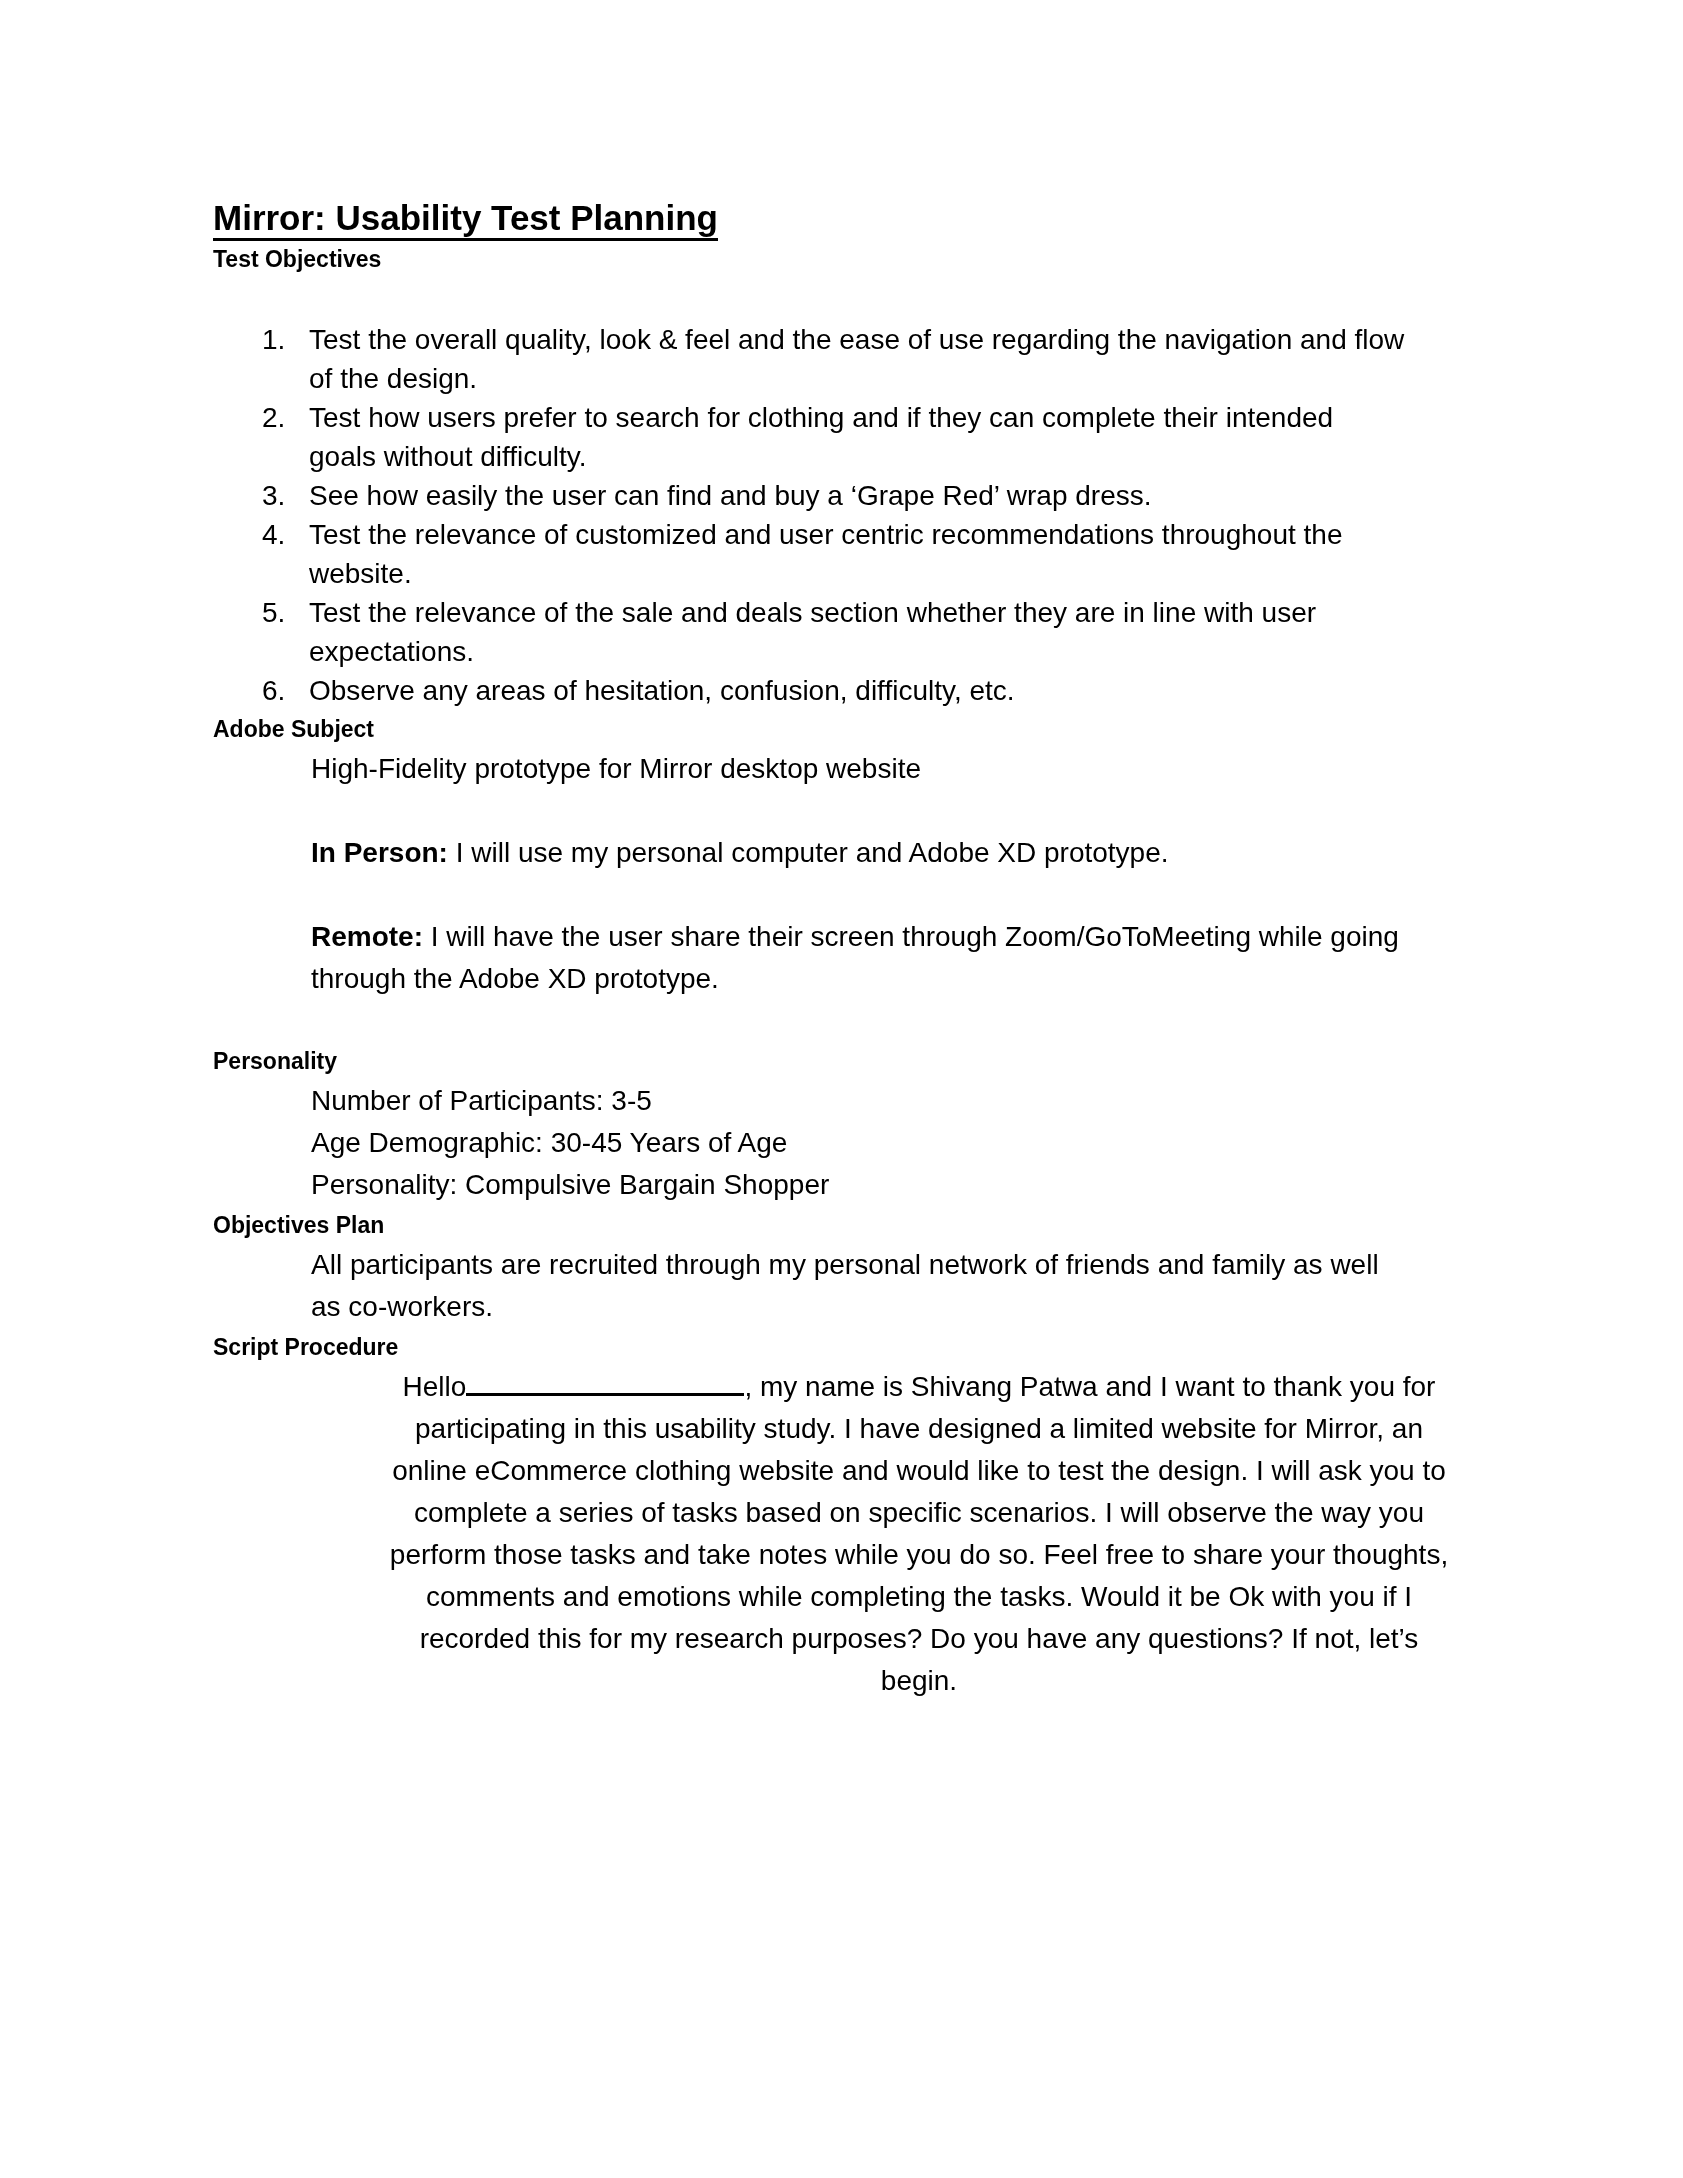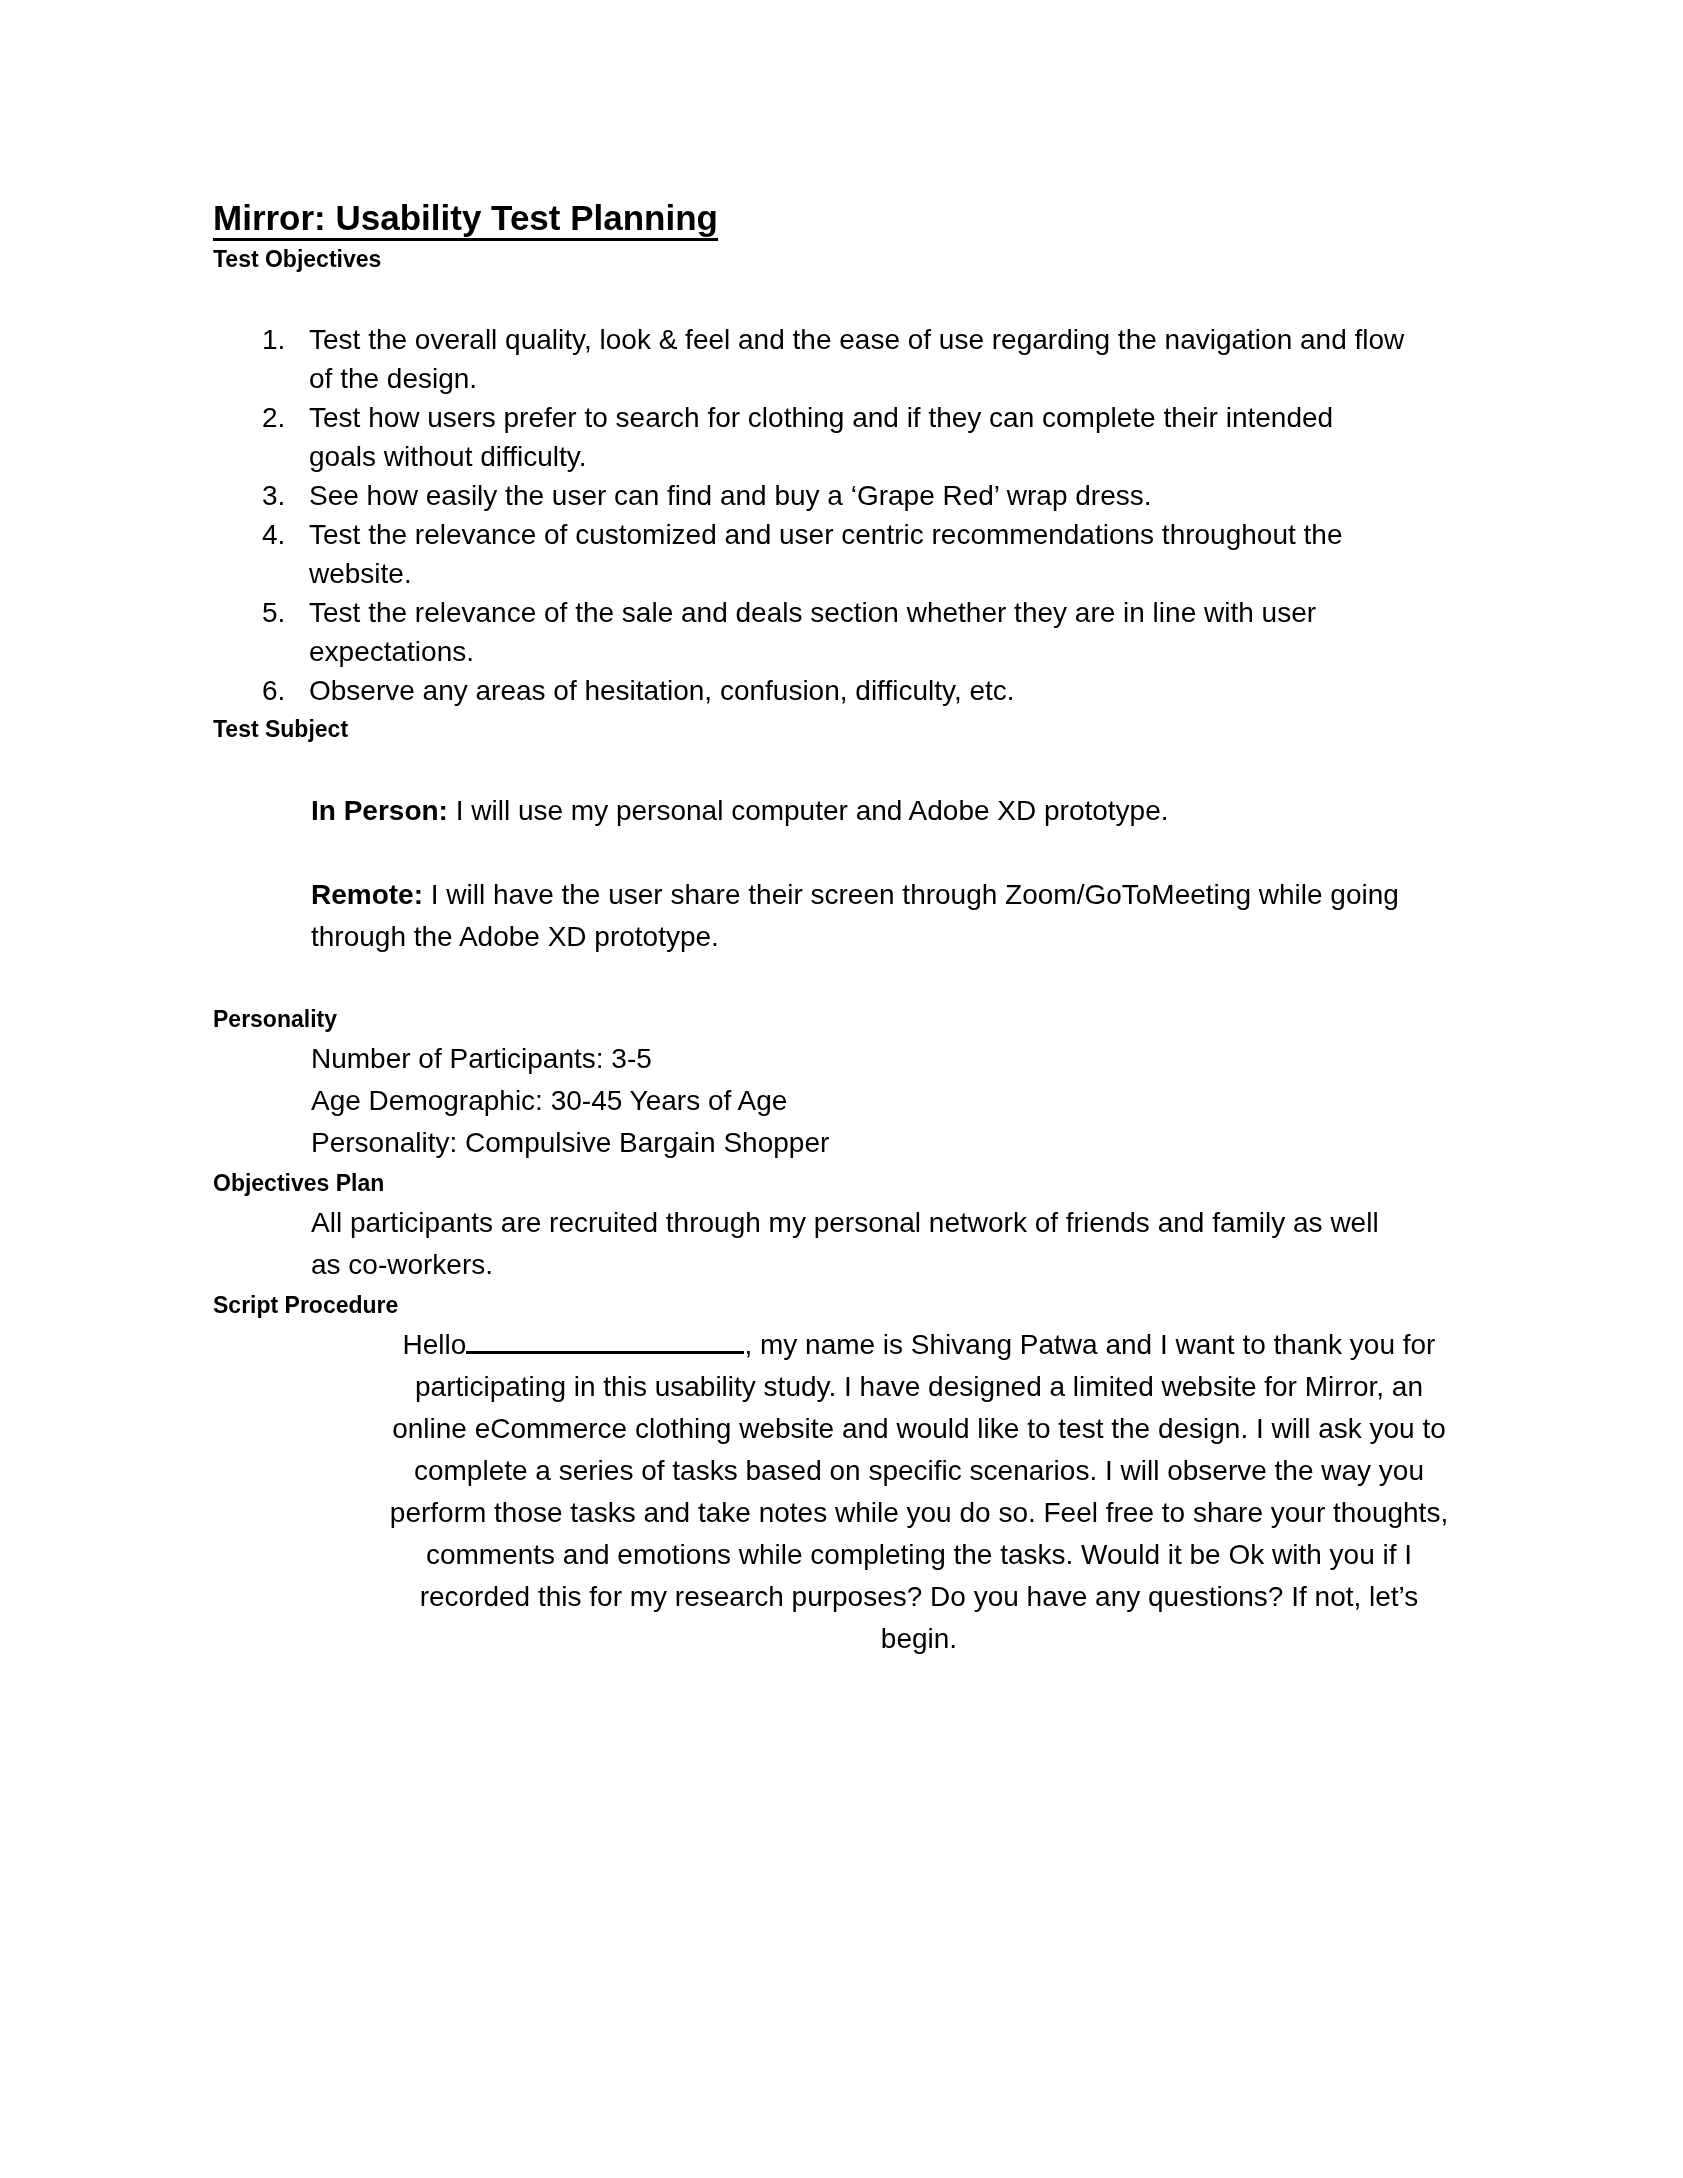--- a/index.html
+++ b/index.html
@@ -107,21 +107,22 @@
       <span class="num">5.</span>
       <span class="txt">Test the relevance of the sale and deals section whether they are in line with user
 expectations.</span>
     </div>
     <div class="li">
       <span class="num">6.</span>
       <span class="txt">Observe any areas of hesitation, confusion, difficulty, etc.</span>
     </div>
   </div>
 
-  <h2 class="sec-heading m31">Test Subject</h2>
+  <h2 class="sec-heading m31">Adobe Subject</h2>
+  <p class="body-text indent m45">High-Fidelity prototype for Mirror desktop website</p>
 
   <div class="body-text indent m43">
     <div><span class="b">In Person:</span><span> I will use my personal computer and Adobe XD prototype.</span></div>
     <div><span class="b">Remote:</span><span> I will have the user share their screen through Zoom/GoToMeeting while going
 through the Adobe XD prototype.</span></div>
   </div>
 
   <h2 class="sec-heading m43">Personality</h2>
   <p class="body-text indent m43">Number of Participants: 3-5
 Age Demographic: 30-45 Years of Age

